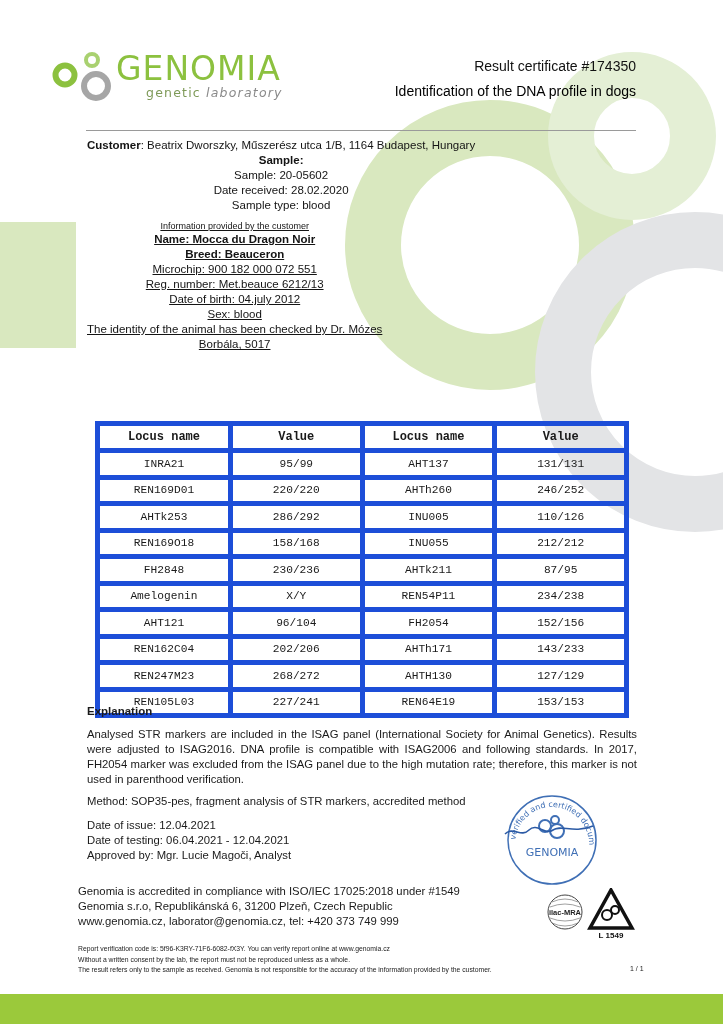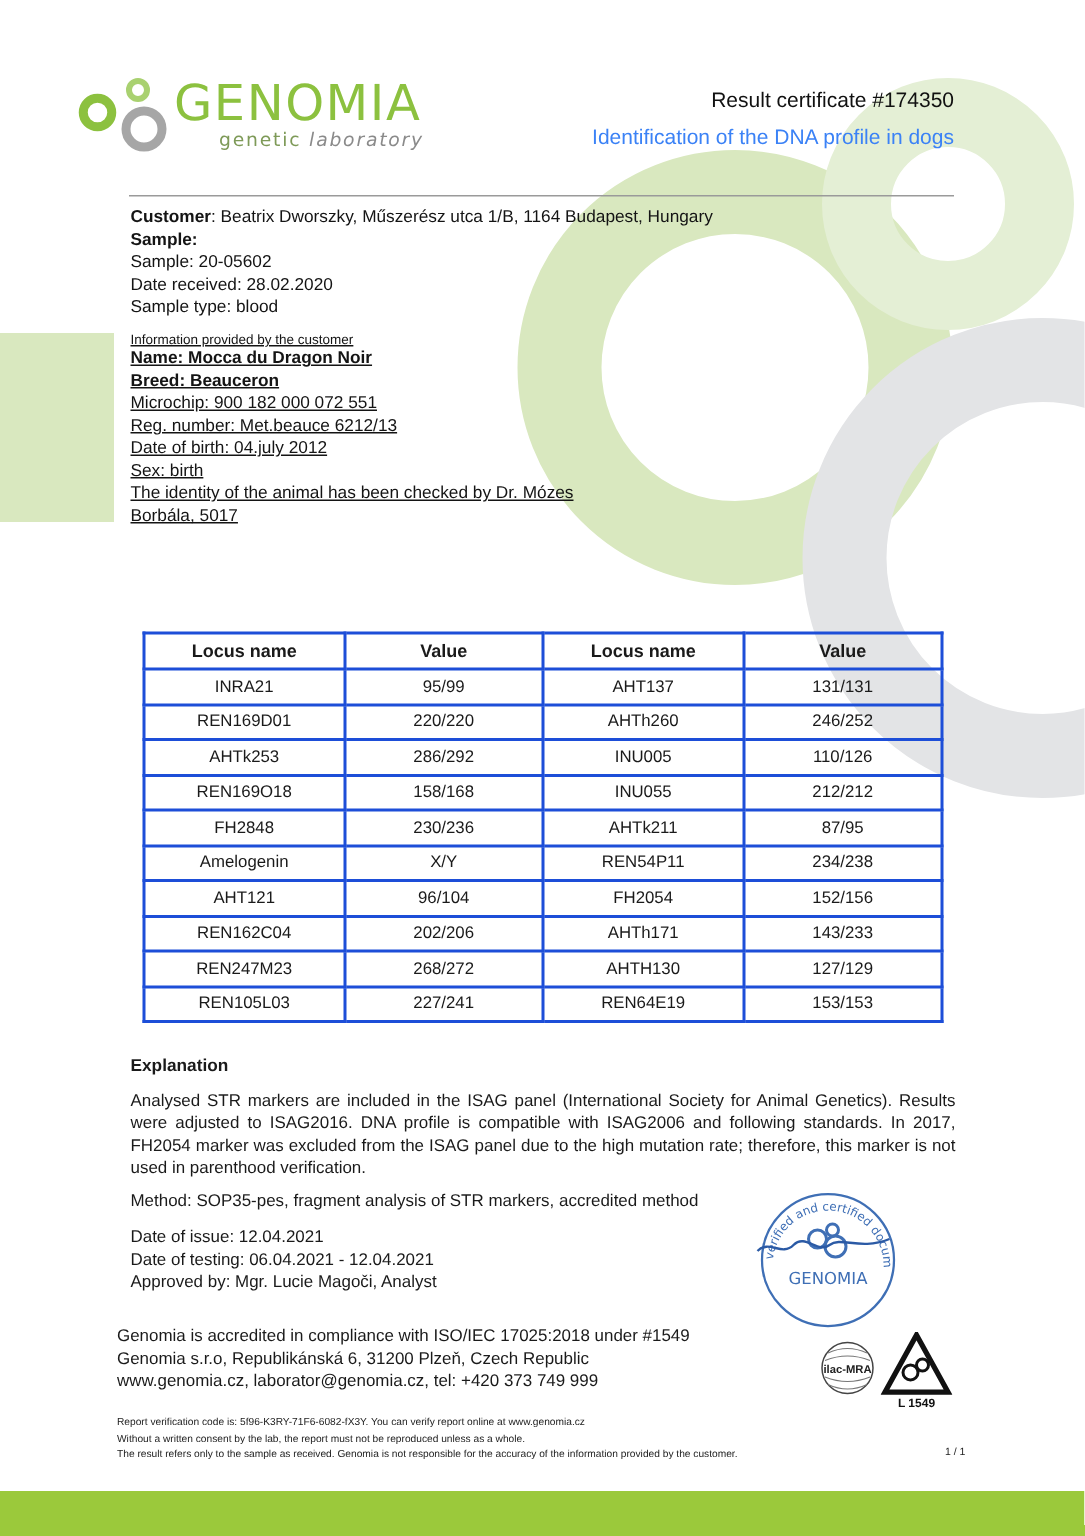--- a/index.html
+++ b/index.html
@@ -15,36 +15,36 @@
   .ring-gray { left: 535px; top: 212px; width: 320px; height: 320px; border: 56px solid #e3e4e6; }
   .left-bar { left: 0; top: 222px; width: 76px; height: 126px; background: #d9e8bf; }
   .bottom-bar { left: 0; top: 994px; width: 723px; height: 30px; background: #9bc93b; }
 
   .logo { left: 52px; top: 50px; width: 260px; height: 60px; }
   .logo-word { left: 116px; top: 49px; font-family: "DejaVu Sans", sans-serif; font-size: 33px; letter-spacing: 1px; color: #8cc13f; }
   .logo-sub { left: 146px; top: 85px; font-size: 12.5px; letter-spacing: 1.2px; color: #7e9a58; }
   .logo-sub .gray { color: #8a8a8a; font-style: italic; }
 
   .title { right: 87px; top: 58px; font-family: "Liberation Sans", sans-serif; font-weight: normal; font-size: 14px; color: #111; }
-  .subtitle { right: 87px; top: 83px; font-family: "Liberation Sans", sans-serif; font-size: 14px; color: #3b82f6; text-align: center; }
+  .subtitle { right: 87px; top: 83px; font-family: "Liberation Sans", sans-serif; font-size: 14px; color: #000000; text-align: center; }
   .hr { left: 86px; top: 130px; width: 550px; height: 1px; background: #9a9a9a; }
 
-  .info { left: 87px; font-family: "Liberation Sans", sans-serif; font-size: 11.5px; line-height: 15px; color: #141414; }
+  .info { left: 87px; font-family: "Liberation Sans", sans-serif; font-size: 11.5px; line-height: 15px; color: #141414; text-align: center; }
   .info b { font-weight: bold; }
   .customer-block { top: 138px; }
   .animal-block { top: 220px; text-decoration: underline; }
   .small-note { font-size: 9px; line-height: 12px; }
 
   table.loci {
     position: absolute; left: 95px; top: 421px; width: 534px;
     border-collapse: collapse; font-family: "Liberation Sans", sans-serif; font-size: 11.2px;
     background: transparent;
   }
   table.loci th, table.loci td {
-    border: 2px solid #1d4ed8; text-align: center; height: 21.5px; padding: 0; color: #1a1a1a;
+    border: 5px solid #1d4ed8; text-align: center; height: 21.5px; padding: 0; color: #1a1a1a; font-family: Liberation Mono, monospace;
   }
   table.loci th { font-weight: bold; font-size: 12px; height: 22px; }
   table.loci col.c1 { width: 134px; }
   table.loci col.c2 { width: 133px; }
   table.loci col.c3 { width: 134px; }
   table.loci col.c4 { width: 133px; }
 
   .explain-h { left: 87px; top: 705px; font-family: "Liberation Sans", sans-serif; font-weight: bold; font-size: 11.5px; }
   .explain-p { left: 87px; top: 727px; width: 550px; font-family: "Liberation Sans", sans-serif; font-size: 11.3px; line-height: 15px; text-align: justify; }
   .method { left: 87px; top: 795px; font-family: "Liberation Sans", sans-serif; font-size: 11.3px; }
@@ -86,21 +86,21 @@
   <div>Sample type: blood</div>
 </div>
 
 <div class="abs info animal-block">
   <div class="small-note">Information provided by the customer</div>
   <div><b>Name: Mocca du Dragon Noir</b></div>
   <div><b>Breed: Beauceron</b></div>
   <div>Microchip: 900 182 000 072 551</div>
   <div>Reg. number: Met.beauce 6212/13</div>
   <div>Date of birth: 04.july 2012</div>
-  <div>Sex: birth</div>
+  <div>Sex: blood</div>
   <div>The identity of the animal has been checked by Dr. Mózes</div>
   <div>Borbála, 5017</div>
 </div>
 
 <table class="loci">
   <colgroup>
       <col class="c1">
       <col class="c2">
       <col class="c3">
       <col class="c4">

